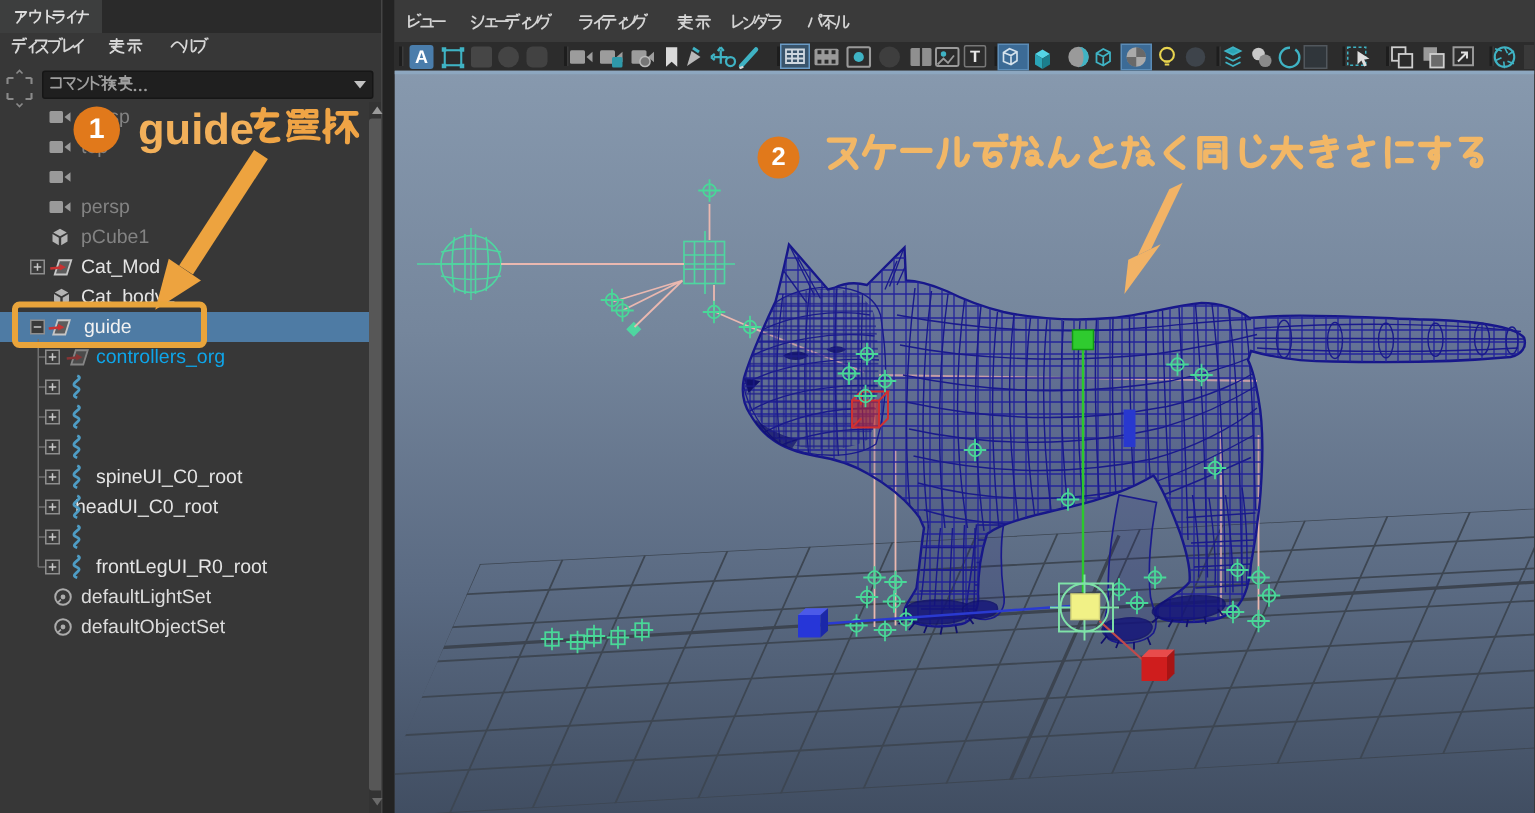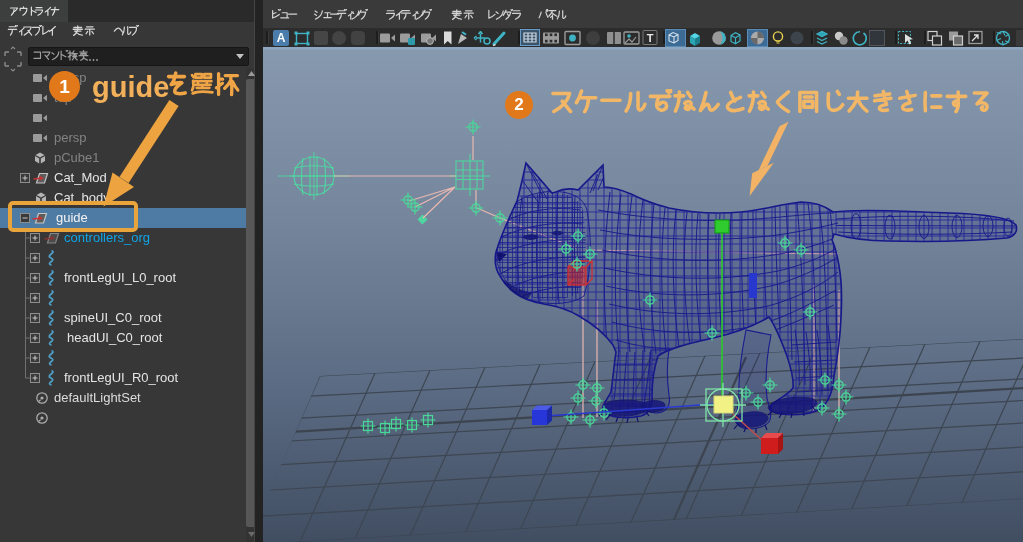--- a/index.html
+++ b/index.html
@@ -68,34 +68,34 @@
       </div>
 <div class="row" style="top:188px">
         <span class="t" style="left:54px">Cat_body2</span>
       </div>
 <div class="row" style="top:208px;color:#f2f2f2">
         <span class="t" style="left:56px">guide</span>
       </div>
 <div class="row dim" style="top:228px">
         <span class="t" style="left:64px">controllers_org</span>
       </div>
-<div class="row" style="top:268px">
-        <span class="t" style="left:64px">frontLegUI_L0_root</span>
-      </div>
 <div class="row" style="top:308px">
         <span class="t" style="left:64px">spineUI_C0_root</span>
       </div>
 <div class="row" style="top:328px">
-        <span class="t" style="left:67px">headUI_C0_root</span>
+        <span class="t" style="left:50px">headUI_C0_root</span>
       </div>
 <div class="row" style="top:368px">
         <span class="t" style="left:64px">frontLegUI_R0_root</span>
       </div>
 <div class="row" style="top:388px;color:#dcdcdc">
         <span class="t" style="left:54px">defaultLightSet</span>
+      </div>
+<div class="row" style="top:408px;color:#dcdcdc">
+        <span class="t" style="left:54px">defaultObjectSet</span>
       </div>
 </div>
 
 <svg id="vp" class="abs" style="left:263px;top:47px" width="760" height="495" viewBox="263 47 760 495">
 <defs>
 <linearGradient id="bg" x1="0" y1="47" x2="0" y2="542" gradientUnits="userSpaceOnUse">
 <stop offset="0" stop-color="#8799ae"></stop>
           <stop offset="0.35" stop-color="#75869c"></stop>
           <stop offset="0.7" stop-color="#5a6a82"></stop>
           <stop offset="1" stop-color="#414e62"></stop>

